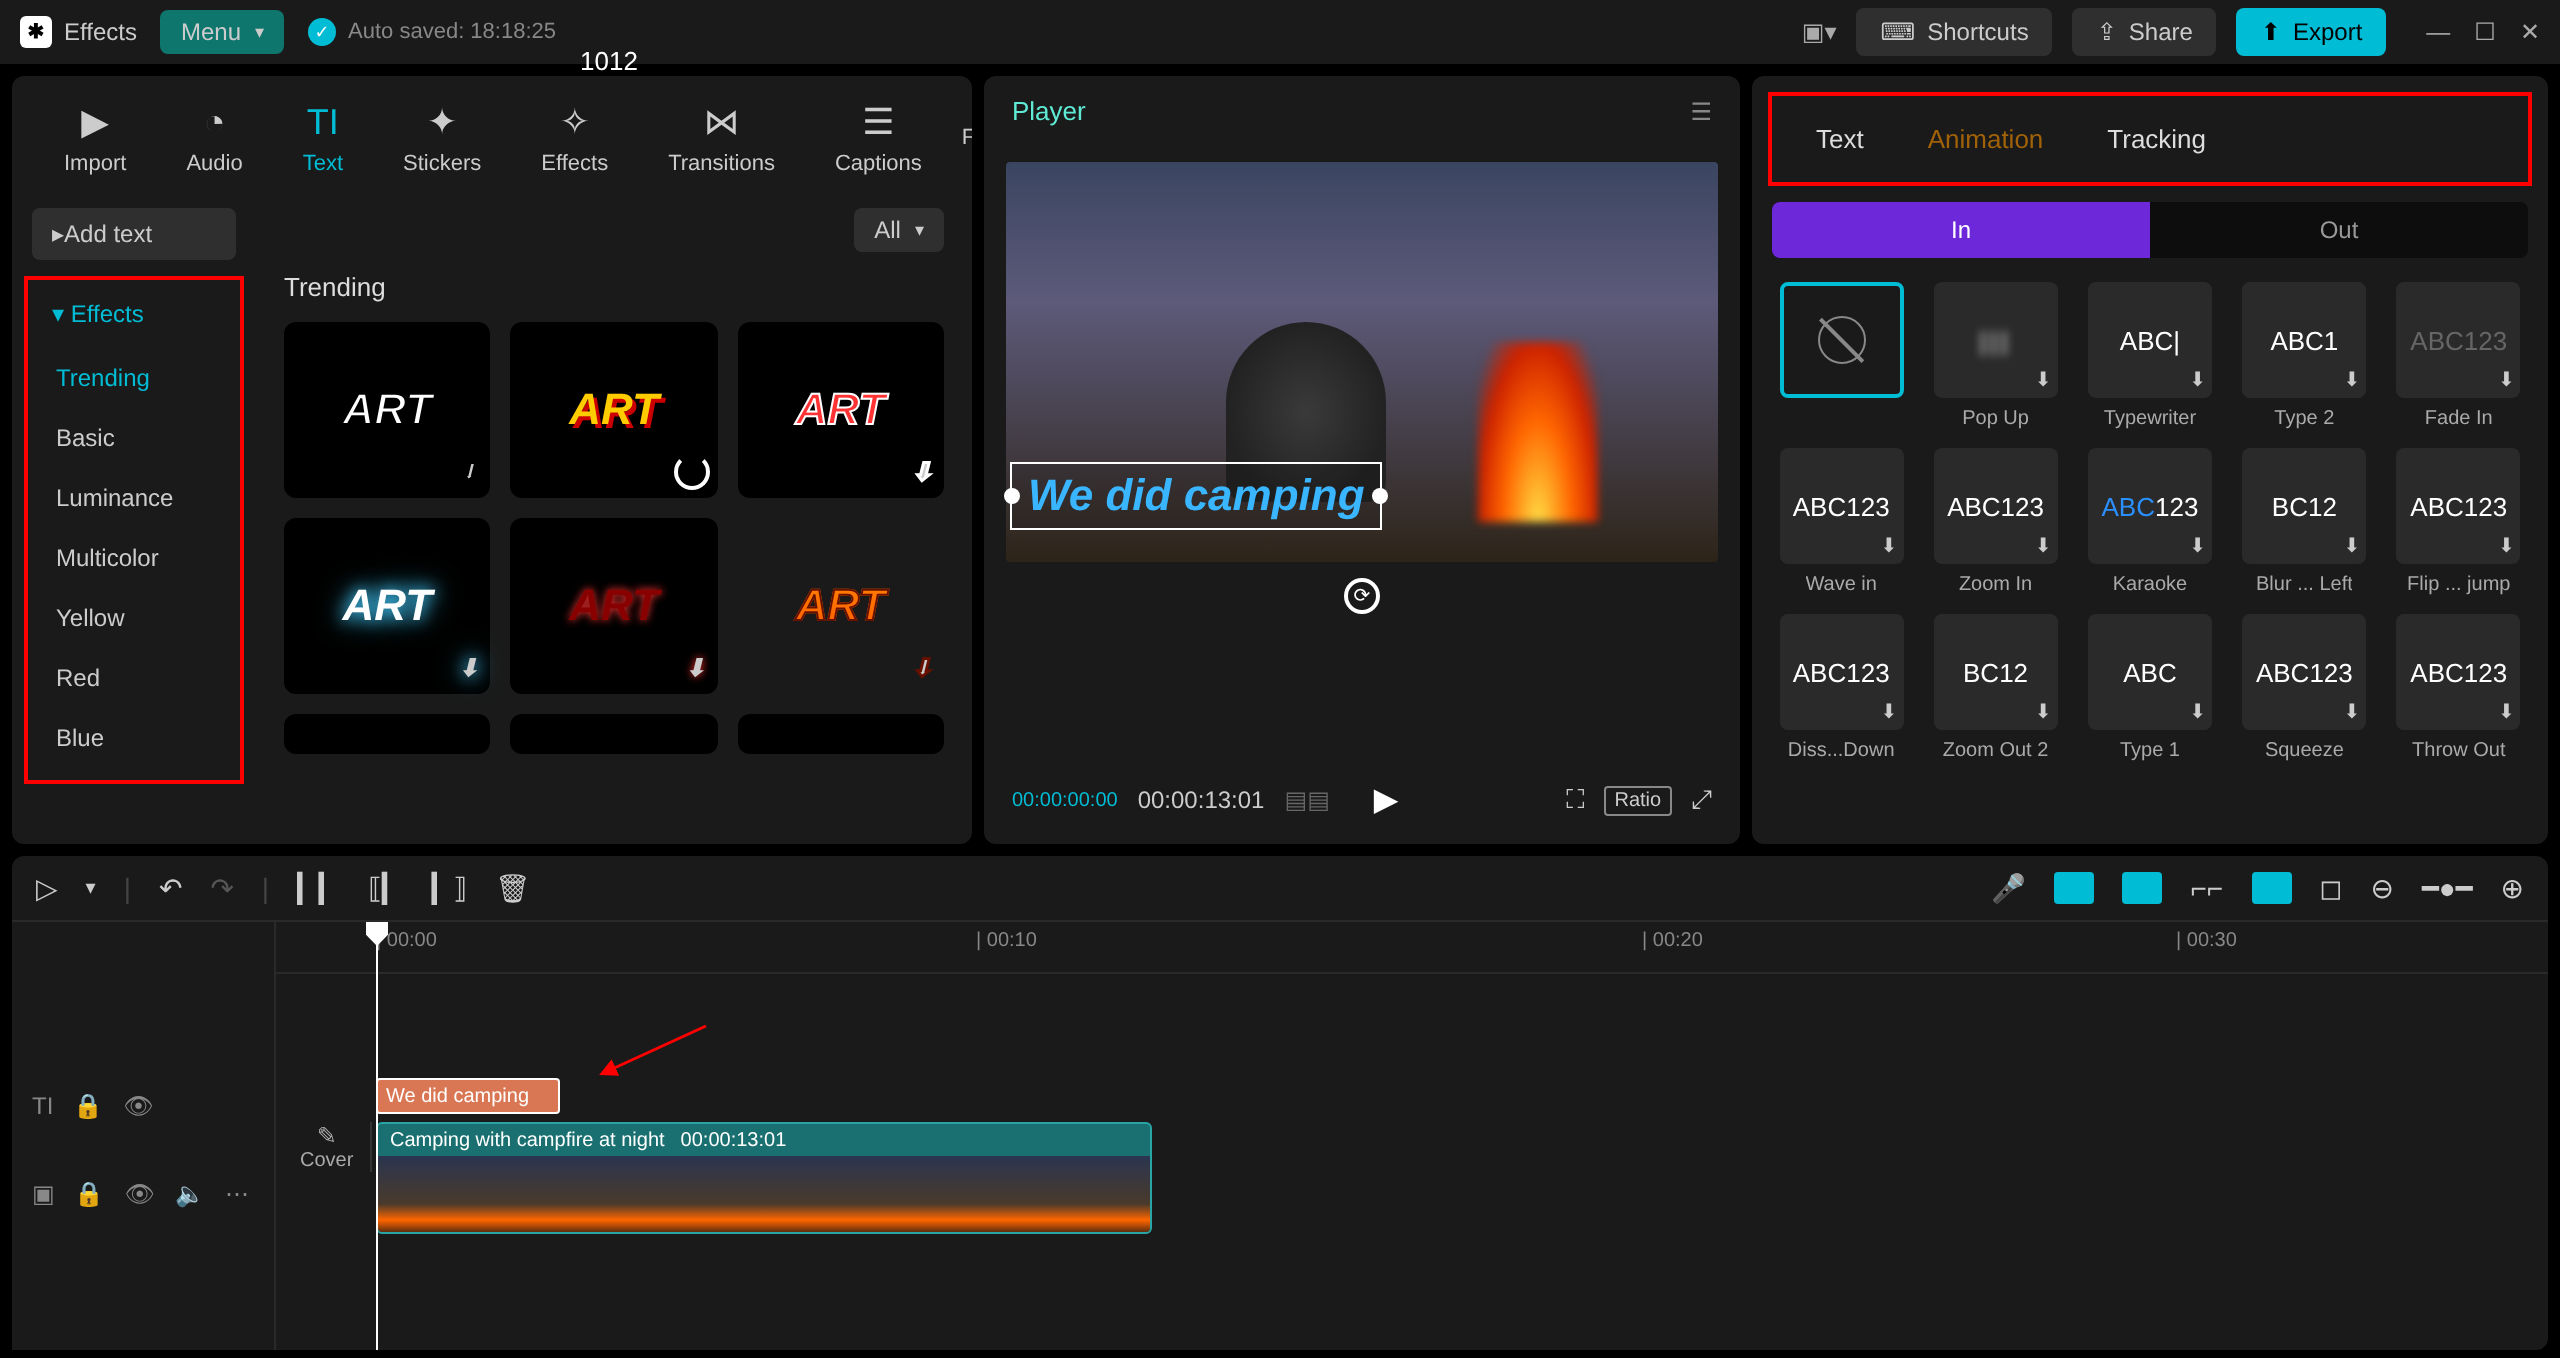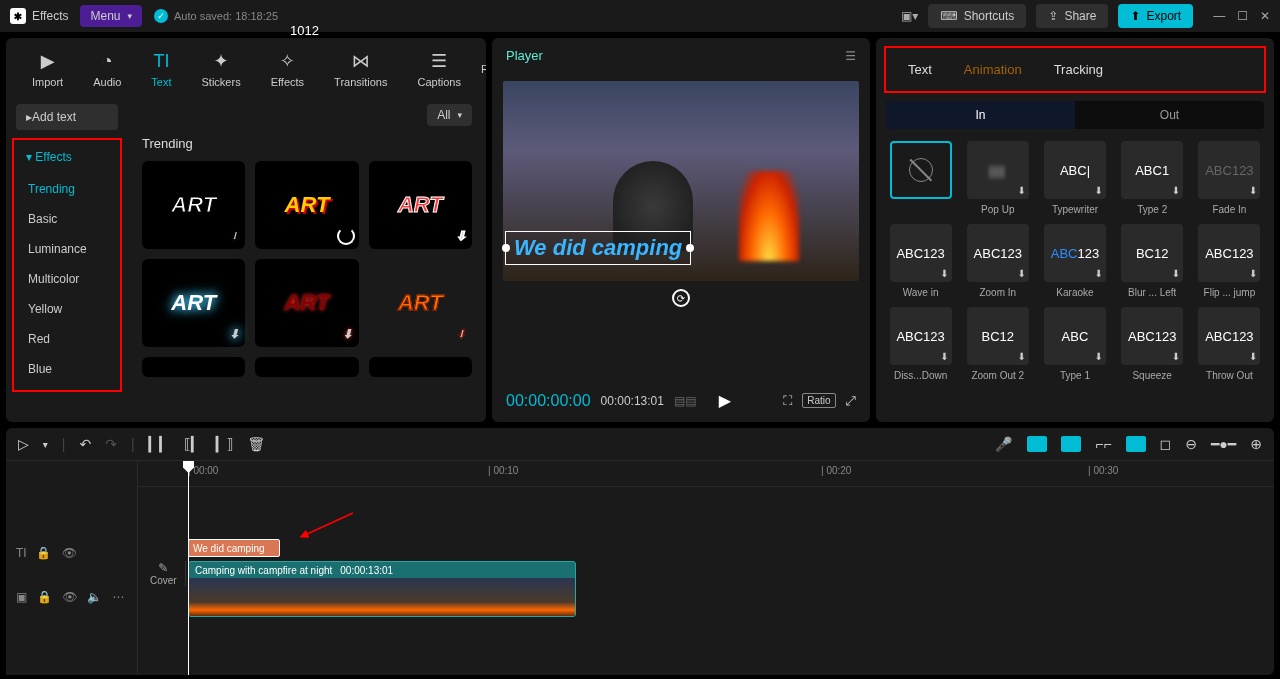--- a/index.html
+++ b/index.html
@@ -1,20 +1,20 @@
 <!DOCTYPE html>
 <html><head>
 <meta charset="utf-8">
 <style>
 * { margin: 0; padding: 0; box-sizing: border-box; font-family: -apple-system, BlinkMacSystemFont, "Segoe UI", sans-serif; }
 body { background: #000; color: #ccc; width: 1280px; height: 679px; overflow: hidden; font-size: 12px; }
 .topbar { height: 32px; background: #1a1a1a; display: flex; align-items: center; padding: 0 10px; gap: 12px; }
 .logo-area { display: flex; align-items: center; gap: 6px; }
 .logo-icon { width: 16px; height: 16px; background: #fff; border-radius: 3px; display: flex; align-items: center; justify-content: center; color: #000; font-weight: bold; font-size: 10px; }
-.menu-btn { background: #4c1d95; padding: 4px 10px; border-radius: 4px; display: flex; align-items: center; gap: 4px; font-size: 12px; }
+.menu-btn { background: #0f766e; padding: 4px 10px; border-radius: 4px; display: flex; align-items: center; gap: 4px; font-size: 12px; }
 .auto-saved { display: flex; align-items: center; gap: 6px; color: #888; font-size: 11px; }
 .check-icon { width: 14px; height: 14px; background: #00bcd4; border-radius: 50%; display: flex; align-items: center; justify-content: center; color: #fff; font-size: 9px; }
 .project-title { flex: 1; text-align: left; color: #fff; font-weight: 400; font-size: 13px; margin-top: 28px; }
 .topbar-right { display: flex; align-items: center; gap: 10px; }
 .top-btn { background: #2f2f2f; padding: 5px 12px; border-radius: 4px; display: flex; align-items: center; gap: 6px; font-size: 12px; }
 .export-btn { background: #00bcd4; color: #000; font-weight: 500; }
 .window-controls { display: flex; gap: 12px; padding-left: 10px; color: #aaa; }
 .main-row { display: flex; height: 390px; }
 .left-panel { width: 480px; background: #1a1a1a; border-radius: 6px; margin: 6px 0 0 6px; overflow: hidden; display: flex; flex-direction: column; }
 .tab-strip { display: flex; align-items: center; padding: 8px 12px 4px; gap: 2px; }
@@ -44,32 +44,32 @@
 .campfire-scene { position: absolute; inset: 0; }
 .fire { position: absolute; right: 60px; bottom: 20px; width: 60px; height: 90px; background: radial-gradient(ellipse at bottom, #ffdd44 0%, #ff6600 40%, #cc2200 70%, transparent 90%); filter: blur(2px); }
 .people { position: absolute; left: 110px; bottom: 30px; width: 80px; height: 90px; background: radial-gradient(ellipse, #3a3a3a 0%, #222 70%); border-radius: 40px 40px 10px 10px; }
 .text-overlay-box { position: absolute; left: 2px; bottom: 16px; border: 1px solid #fff; padding: 3px 8px; background: rgba(0,0,0,0.1); }
 .text-overlay-box::before, .text-overlay-box::after { content: ''; position: absolute; width: 8px; height: 8px; background: #fff; border-radius: 50%; }
 .text-overlay-box::before { left: -4px; top: 50%; transform: translateY(-50%); }
 .text-overlay-box::after { right: -4px; top: 50%; transform: translateY(-50%); }
 .text-overlay { font-size: 22px; font-weight: 700; color: #3ab5ff; font-style: italic; }
 .reload-icon-pos { position: absolute; left: 50%; bottom: -26px; transform: translateX(-50%); width: 18px; height: 18px; border: 2px solid #fff; border-radius: 50%; display:flex;align-items:center;justify-content:center;font-size:10px;color:#fff; }
 .player-controls { display: flex; align-items: center; padding: 0 14px 12px; gap: 10px; }
-.time-current { color: #00bcd4; font-size: 16px; }
+.time-current { color: #00bcd4; font-size: 10px; }
 .time-total { color: #ccc; font-size: 12px; }
 .play-btn { color: #fff; font-size: 16px; margin-left: 12px; }
 .player-right-controls { margin-left: auto; display: flex; gap: 10px; align-items: center; color: #ccc; font-size: 13px; }
 .ratio-badge { border: 1px solid #888; padding: 1px 4px; font-size: 10px; border-radius: 2px; }
 .right-panel { width: 398px; background: #1a1a1a; border-radius: 6px; margin: 6px 6px 0 6px; display: flex; flex-direction: column; overflow: hidden; }
 .right-tabs-box { border: 2px solid #ff0000; display: flex; padding: 6px 8px; gap: 4px; margin: 8px; }
 .right-tab { padding: 8px 14px; font-size: 13px; color: #ddd; font-weight: 500; }
 .right-tab.active { color: #a16207; }
 .mode-tabs { display: flex; background: #0d0d0d; margin: 0 10px 12px; border-radius: 4px; overflow: hidden; }
 .mode-tab { flex: 1; text-align: center; padding: 7px; font-size: 12px; color: #999; }
-.mode-tab.active { background: #0f172a; color: #fff; }
+.mode-tab.active { background: #6d28d9; color: #fff; }
 .anim-grid { display: grid; grid-template-columns: repeat(5, 1fr); gap: 8px; padding: 0 10px; overflow-y: auto; }
 .anim-cell { display: flex; flex-direction: column; align-items: center; gap: 5px; }
 .anim-thumb { width: 62px; height: 58px; background: #2a2a2a; border-radius: 4px; display: flex; align-items: center; justify-content: center; position: relative; font-size: 13px; color: #fff; font-weight: 500; }
 .anim-thumb.selected { border: 2px solid #00bcd4; background: #1a1a1a; }
 .anim-thumb .none-circle { width: 24px; height: 24px; border: 1.5px solid #888; border-radius: 50%; position: relative; }
 .anim-thumb .none-circle::after { content: ''; position: absolute; width: 30px; height: 1.5px; background: #888; top: 50%; left: 50%; transform: translate(-50%, -50%) rotate(45deg); }
 .anim-thumb .adl { position: absolute; bottom: 3px; right: 3px; color: #ccc; font-size: 10px; }
 .anim-label { font-size: 10px; color: #aaa; text-align: center; height: 12px; overflow: hidden; white-space: nowrap; max-width: 64px; text-overflow: ellipsis; }
 .timeline { background: #1a1a1a; border-radius: 6px; margin: 6px; height: 247px; display: flex; flex-direction: column; }
 .timeline-toolbar { display: flex; align-items: center; padding: 8px 12px; gap: 14px; color: #ccc; border-bottom: 1px solid #2a2a2a; font-size: 14px; }

